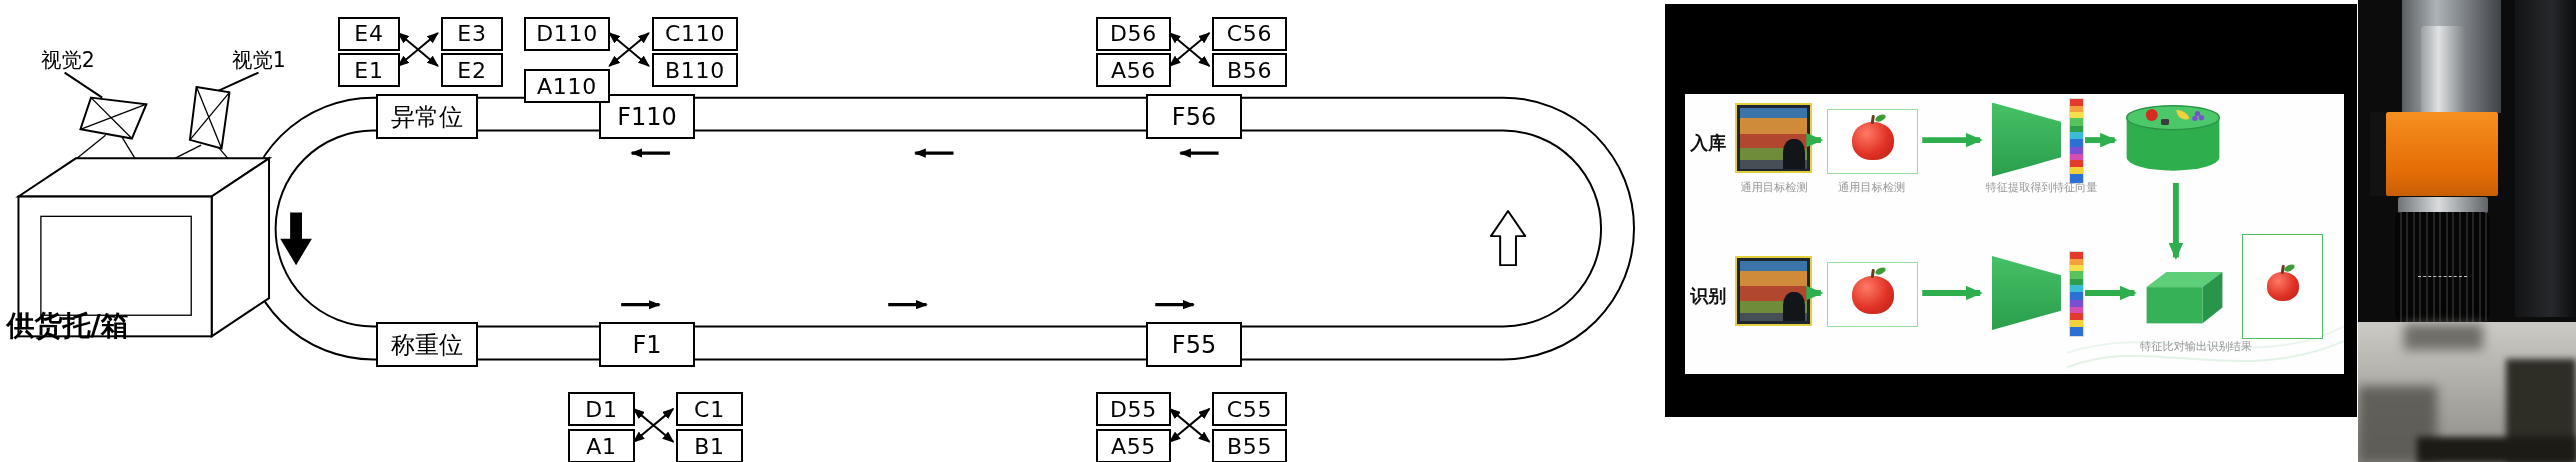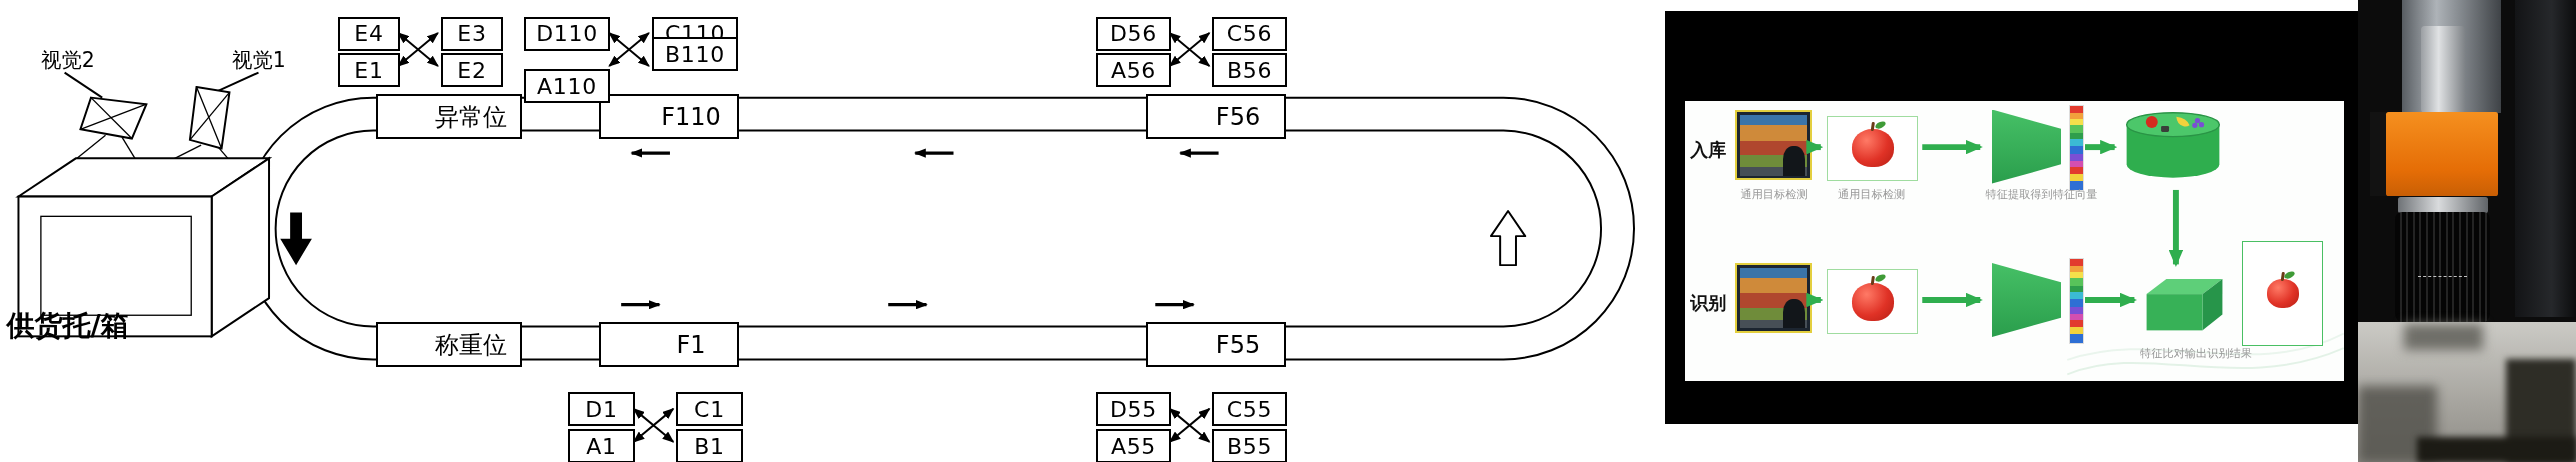--- a/index.html
+++ b/index.html
@@ -11,26 +11,26 @@
   
   #left{left:0;top:0;width:1665px;height:463px;background:#fff;}
   .cell{
     position:absolute;height:30px;border:2px solid #000;background:#fff;
     display:flex;align-items:center;justify-content:center;
     font-size:22px;font-weight:400;letter-spacing:0.7px;
   }
   .station{
     position:absolute;height:41px;border:2px solid #000;background:#fff;
     display:flex;align-items:center;justify-content:center;
-    font-size:24px;font-weight:500;padding-left:44px;
+    font-size:24px;font-weight:500;
   }
   .vis-label{position:absolute;font-size:20.4px;font-weight:500;}
   .supply-label{position:absolute;font-size:28px;font-weight:700;}
   
-  #pipeline{left:1665px;top:11px;width:692px;height:413px;background:#000;padding-left:41px;}
+  #pipeline{left:1665px;top:4px;width:692px;height:413px;background:#000;}
   #panel{position:absolute;left:20px;top:90px;width:659px;height:280px;background:#fdfefd;overflow:hidden;}
   .row-label{position:absolute;font-size:18px;font-weight:700;color:#111;}
   .caption{position:absolute;font-size:11.2px;color:#979797;text-align:center;}
   .monitor{position:absolute;width:77px;height:70px;border:2px solid #e3cf3e;background:#1c2530;padding:2.6px;box-sizing:border-box;}
   .screen{position:relative;width:100%;height:100%;
     background:linear-gradient(180deg,#3b74a8 0 16%,#cf8a3a 16% 42%,#b0472e 42% 66%,#6f8c3a 66% 86%,#474f56 86% 100%);}
   .screen::after{content:"";position:absolute;right:2.6px;bottom:0;width:32%;height:48%;
     background:#12161a;border-radius:45% 45% 0 0;}
   .apple-box{position:absolute;width:89px;height:63px;border:1.3px solid #9fdc9f;background:#fff;
     display:flex;align-items:center;justify-content:center;}
@@ -142,21 +142,21 @@
   <div class="station" style="left:1146px;top:322px;width:92px">F55</div>
 
   <div class="cell" style="left:338px;top:16.5px;width:58px">E4</div>
   <div class="cell" style="left:441px;top:16.5px;width:58px">E3</div>
   <div class="cell" style="left:338px;top:53px;width:58px">E1</div>
   <div class="cell" style="left:441px;top:53px;width:58px">E2</div>
 
   <div class="cell" style="left:524px;top:16.5px;width:82px">D110</div>
   <div class="cell" style="left:652px;top:16.5px;width:82px">C110</div>
   <div class="cell" style="left:524px;top:69px;width:82px">A110</div>
-  <div class="cell" style="left:652px;top:37px;width:82px">B110</div>
+  <div class="cell" style="left:652px;top:53px;width:82px">B110</div>
 
   <div class="cell" style="left:1096px;top:16.5px;width:71px">D56</div>
   <div class="cell" style="left:1212px;top:16.5px;width:71px">C56</div>
   <div class="cell" style="left:1096px;top:53px;width:71px">A56</div>
   <div class="cell" style="left:1212px;top:53px;width:71px">B56</div>
 
   <div class="cell" style="left:568px;top:392px;width:63px">D1</div>
   <div class="cell" style="left:676px;top:392px;width:63px">C1</div>
   <div class="cell" style="left:568px;top:429px;width:63px">A1</div>
   <div class="cell" style="left:676px;top:429px;width:63px">B1</div>

